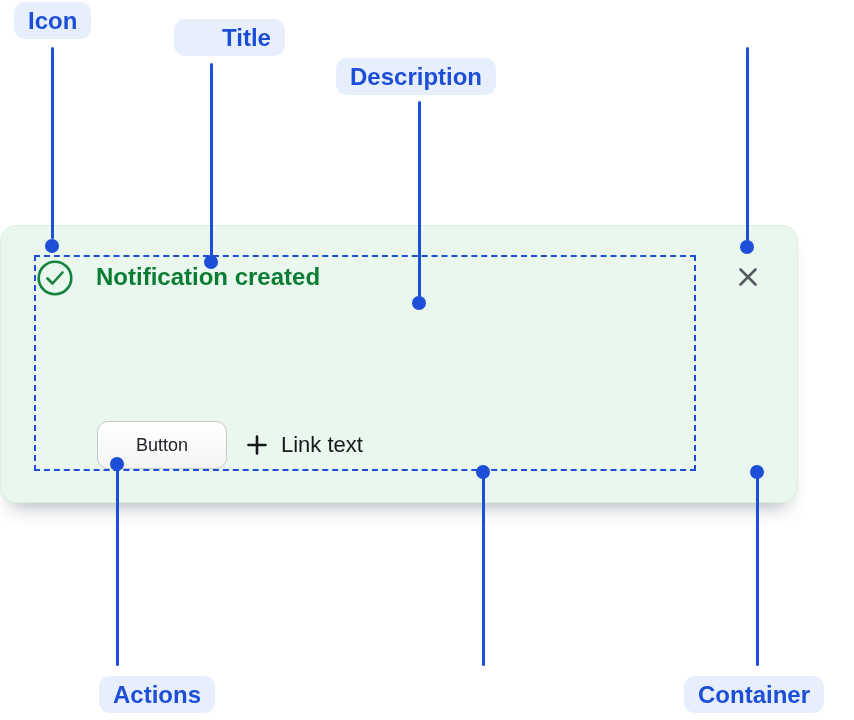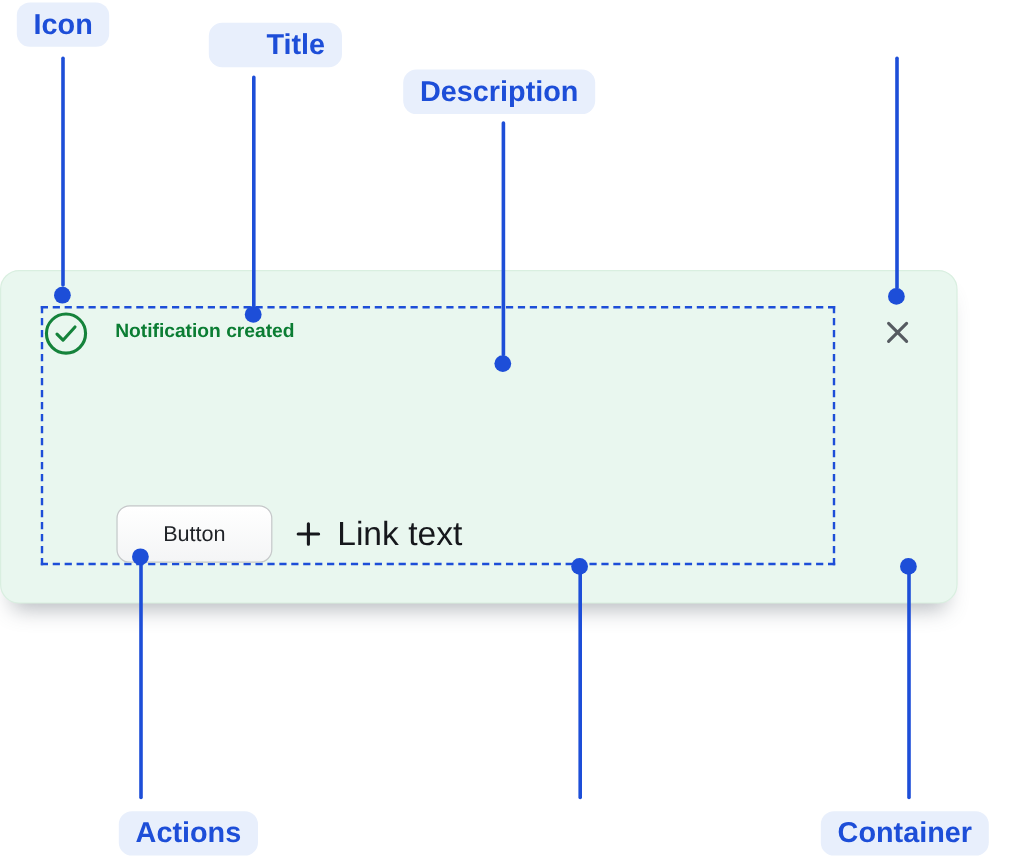--- a/index.html
+++ b/index.html
@@ -92,21 +92,21 @@
     left: 36px;
     top: 259px;
     width: 38px;
     height: 38px;
   }
 
   .note-title {
     position: absolute;
     left: 96px;
     top: 262px;
-    font-size: 16px;
+    font-size: 24px;
     font-weight: 700;
     color: #0b7d33;
     line-height: 30px;
   }
 
   .note-desc {
     position: absolute;
     left: 96px;
     top: 306px;
     width: 580px;
@@ -137,21 +137,21 @@
   .note-link {
     position: absolute;
     left: 245px;
     top: 421px;
     height: 48px;
     display: flex;
     align-items: center;
     gap: 12px;
     cursor: pointer;
     color: #16181c;
-    font-size: 28px;
+    font-size: 22px;
     font-weight: 500;
   }
   .plus-glyph { width: 24px; height: 24px; display: block; }
 
   .dismiss-btn {
     position: absolute;
     left: 728px;
     top: 257px;
     width: 40px;
     height: 40px;

